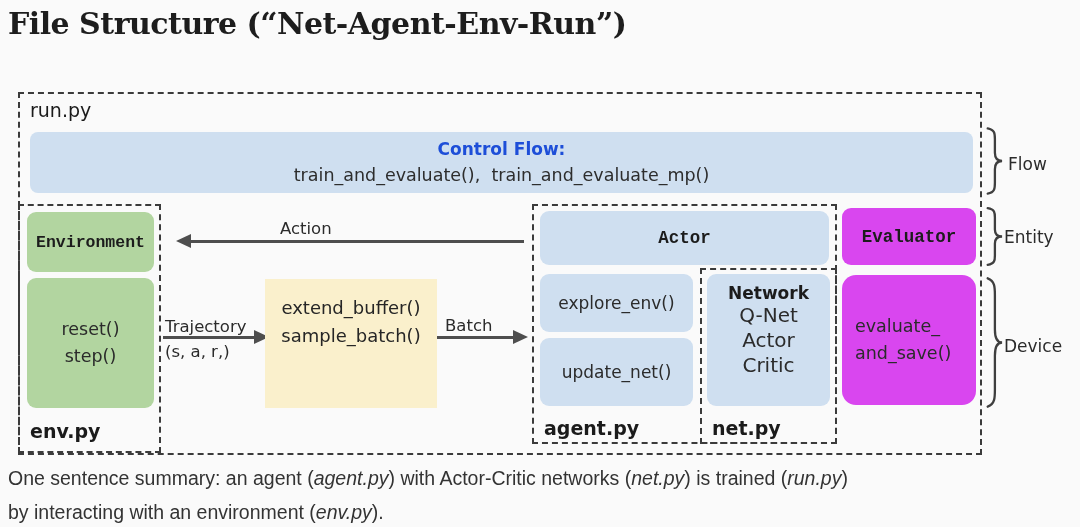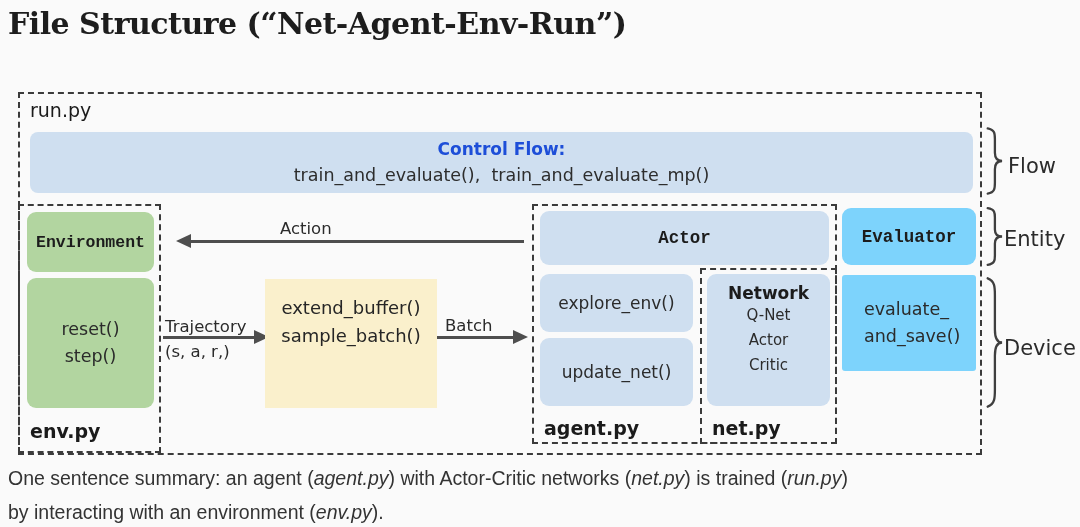--- a/index.html
+++ b/index.html
@@ -9,21 +9,21 @@
 
   .title { position:absolute; left:8px; top:6px; font-family:"DejaVu Serif", serif;
            font-weight:bold; font-size:30px; letter-spacing:-0.5px; color:#1d1d1d; }
 
   .dashbox { position:absolute; border:2px dashed #3b3b3b; background:transparent; }
   .modlabel { position:absolute; font-size:19px; color:#1b1b1b; }
   .modlabel.bold { font-weight:bold; }
 
   .bluebox  { background:#cfdff0; }
   .greenbox { background:#b2d5a0; }
-  .ltgreenbox { background:#7dd3fc; }
+  .ltgreenbox { background:#d946ef; }
   .yellowbox { background:#faf0cc; }
   .rbox { position:absolute; border-radius:9px; display:flex; flex-direction:column;
           align-items:center; justify-content:center; color:#262626; }
 
   .controlbar { position:absolute; left:30px; top:132px; width:943px; height:61px;
                 border-radius:8px; display:flex; flex-direction:column; align-items:center;
                 justify-content:center; line-height:1.5; }
   .controlbar .cf-title { font-weight:bold; font-size:17px; color:#1d4ed8; }
   .controlbar .cf-fns { font-size:17.5px; color:#2d2d2d; white-space:pre; }
 
@@ -40,31 +40,31 @@
   .arrowhead-left { position:absolute; width:0; height:0;
       border-top:7px solid transparent; border-bottom:7px solid transparent;
       border-right:15px solid #4e4e4e; }
   .arrowhead-right { position:absolute; width:0; height:0;
       border-top:7px solid transparent; border-bottom:7px solid transparent;
       border-left:15px solid #4e4e4e; }
   .flowlabel { position:absolute; font-size:16.5px; color:#2b2b2b; text-align:left; }
 
   .brace { position:absolute; }
   .brace svg { width:100%; height:100%; }
-  .bracelabel { position:absolute; font-size:21px; color:#2b2b2b; }
+  .bracelabel { position:absolute; font-size:17px; color:#2b2b2b; }
 
   .netbox { position:absolute; left:707px; top:274px; width:123px; height:132px;
             border-radius:9px; display:flex; flex-direction:column; align-items:center; }
   .netbox .net-title { font-weight:bold; font-size:17px; margin-top:9px; color:#1c1c1c; }
-  .netbox .net-item { font-size:15px; line-height:25px; color:#2b2b2b; }
+  .netbox .net-item { font-size:20px; line-height:25px; color:#2b2b2b; }
   .netbox .net-item:first-of-type { margin-top:14px; }
 
-  .evalbox { position:absolute; left:842px; top:275px; width:134px; height:96px;
-             border-radius:3px; display:flex; flex-direction:column; justify-content:center;
-             padding-left:22px; }
+  .evalbox { position:absolute; left:842px; top:275px; width:134px; height:130px;
+             border-radius:14px; display:flex; flex-direction:column; justify-content:center;
+             padding-left:13px; }
   .evalbox .method-text { line-height:27px; }
 
   .summary { position:absolute; left:8px; top:461px; font-family:"Liberation Sans", sans-serif;
              font-size:19.5px; color:#333; line-height:34px; }
   .summary .it { font-style:italic; }
 </style>
 </head>
 <body>
 
 <div class="stage">

